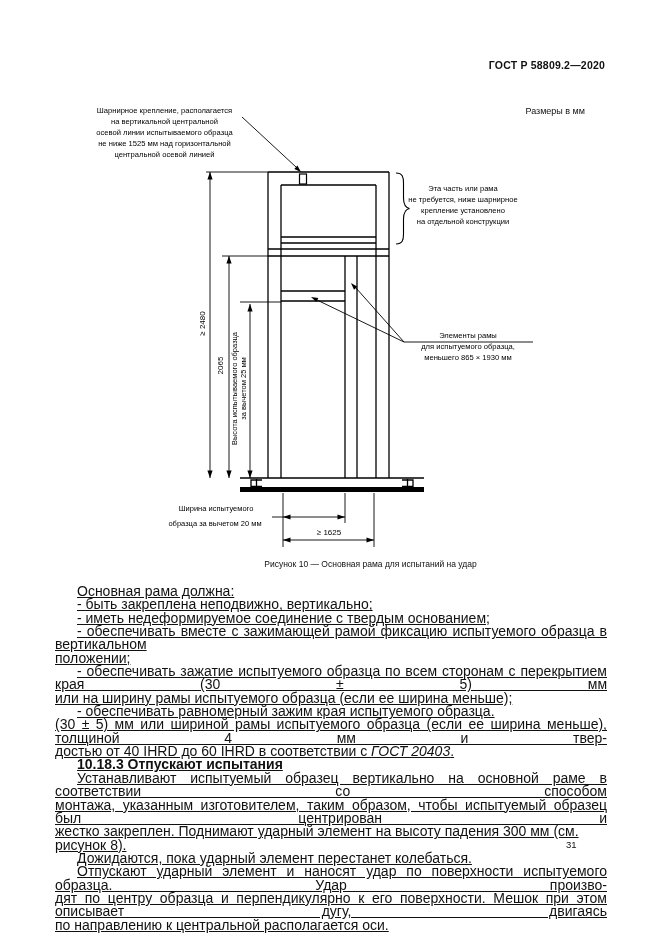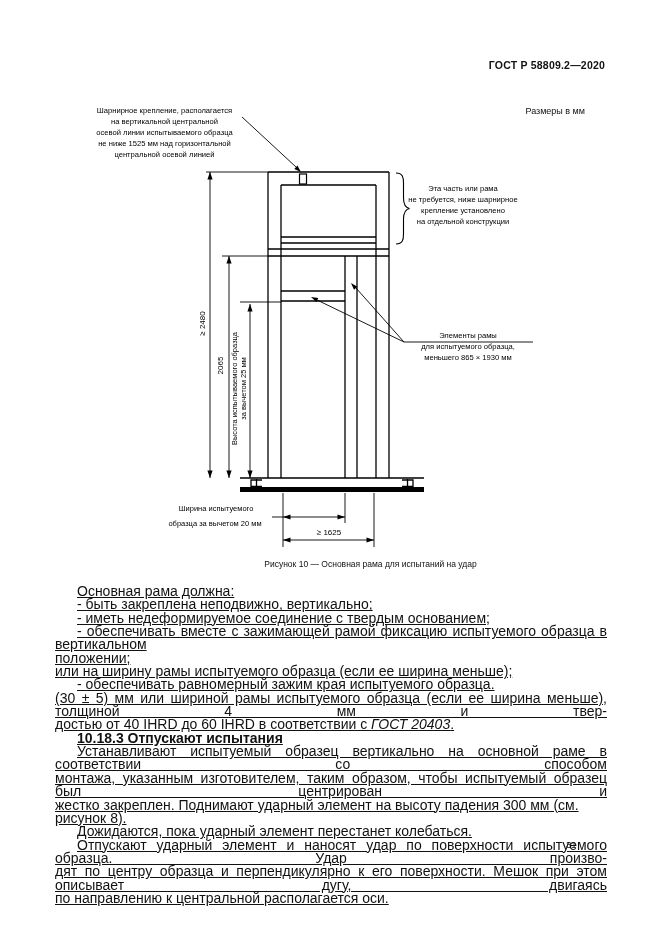--- a/index.html
+++ b/index.html
@@ -128,20 +128,21 @@
   <div class="abs dim" style="left:289px; top:528px; width:80px;">≥ 1625</div>
 
   <div class="abs caption" style="top:559px;padding-left:40px;">Рисунок 10 — Основная рама для испытаний на удар</div>
 
   <div class="bodytext">
     <div class="bl ind">Основная рама должна:</div>
     <div class="bl ind">- быть закреплена неподвижно, вертикально;</div>
     <div class="bl ind">- иметь недеформируемое соединение с твердым основанием;</div>
     <div class="bl ind j">- обеспечивать вместе с зажимающей рамой фиксацию испытуемого образца в вертикальном</div>
     <div class="bl">положении;</div>
+    <div class="bl ind j">- обеспечивать зажатие испытуемого образца по всем сторонам с перекрытием края (30 ± 5) мм</div>
     <div class="bl">или на ширину рамы испытуемого образца (если ее ширина меньше);</div>
     <div class="bl ind">- обеспечивать равномерный зажим края испытуемого образца.</div>
     <div class="bl j">(30 ± 5) мм или шириной рамы испытуемого образца (если ее ширина меньше), толщиной 4 мм и твер-</div>
     <div class="bl"><span>достью от 40 IHRD до 60 IHRD в соответствии с </span><span class="it">ГОСТ 20403</span><span>.</span></div>
     <div class="bl ind bold">10.18.3 Отпускают испытания</div>
     <div class="bl ind j">Устанавливают испытуемый образец вертикально на основной раме в соответствии со способом</div>
     <div class="bl j">монтажа, указанным изготовителем, таким образом, чтобы испытуемый образец был центрирован и</div>
     <div class="bl">жестко закреплен. Поднимают ударный элемент на высоту падения 300 мм (см. рисунок 8).</div>
     <div class="bl ind">Дожидаются, пока ударный элемент перестанет колебаться.</div>
     <div class="bl ind j">Отпускают ударный элемент и наносят удар по поверхности испытуемого образца. Удар произво-</div>

